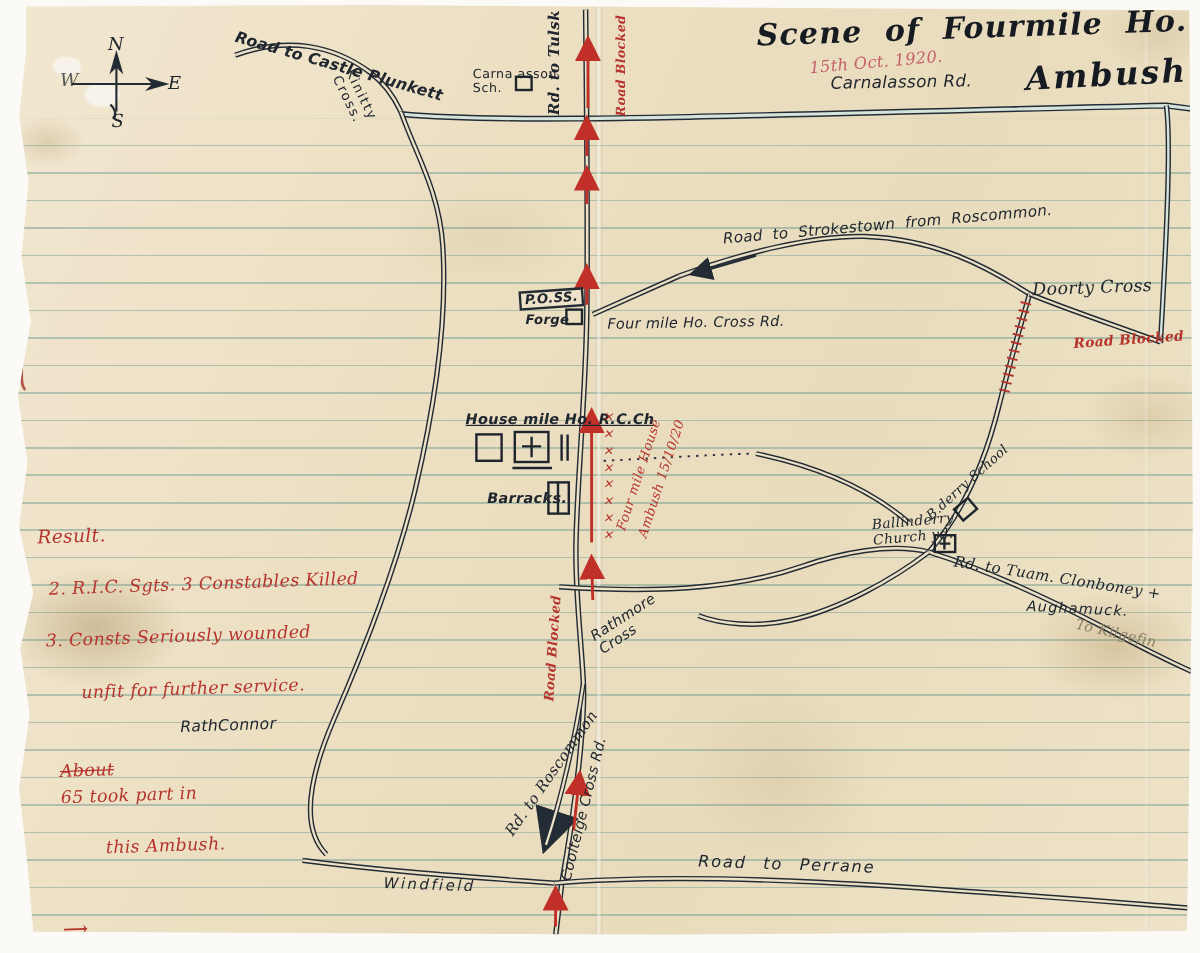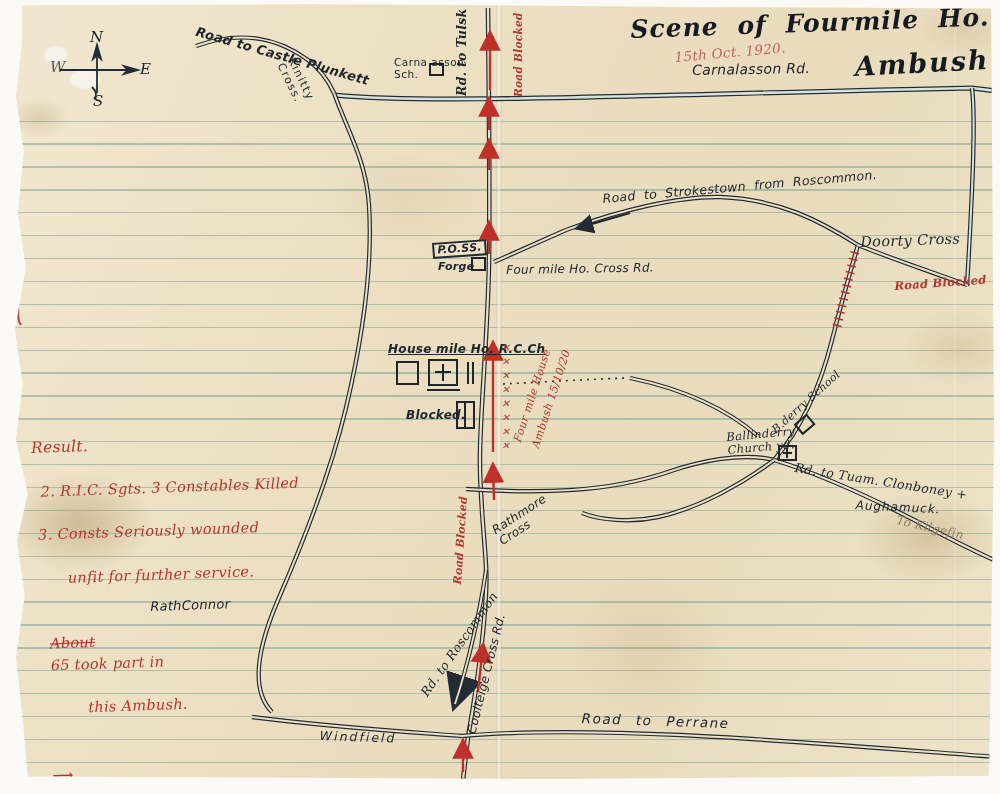--- a/index.html
+++ b/index.html
@@ -172,21 +172,21 @@
 
   <span class="lbl print" style="left:588px;top:189px;font-size:12.5px;transform:rotate(-5deg);word-spacing:4px;font-style:italic;">Road to  Strokestown from Roscommon.</span>
   <span class="lbl" style="left:846px;top:231px;font-size:14.5px;transform:rotate(-2deg);">Doorty Cross</span>
   <span class="lbl red" style="left:880px;top:277px;font-size:11.5px;transform:rotate(-4deg);font-weight:bold;">Road Blocked</span>
 
   <span class="lbl print boxed" style="left:418px;top:240px;font-size:11px;font-weight:bold;transform:rotate(-4deg);font-style:italic;">P.O.SS.</span>
   <span class="lbl print" style="left:424px;top:258px;font-size:11px;font-weight:bold;font-style:italic;text-align:center;">Forge</span>
   <span class="lbl print" style="left:492px;top:261px;font-size:12px;transform:rotate(-1deg);font-style:italic;">Four mile Ho. Cross Rd.</span>
 
   <span class="lbl print underl" style="left:374px;top:340px;font-size:12px;font-weight:bold;font-style:italic;">House mile Ho. R.C.Ch</span>
-  <span class="lbl print" style="left:392px;top:406px;font-size:12px;font-weight:bold;font-style:italic;">Blocked.</span>
+  <span class="lbl print" style="left:392px;top:406px;font-size:12px;font-weight:bold;font-style:italic;">Barracks.</span>
 
   <span class="lbl red vtext" style="left:486px;top:339px;font-size:10px;letter-spacing:3px;">✕✕✕✕✕✕✕✕</span>
   <span class="lbl red" style="left:498px;top:437px;font-size:11px;transform:rotate(-72deg);">Four mile House</span>
   <span class="lbl red" style="left:516px;top:443px;font-size:11px;transform:rotate(-72deg);">Ambush 15/10/20</span>
 
   <span class="lbl" style="left:756px;top:424px;font-size:11px;transform:rotate(-42deg);">B.derry School</span>
   <span class="lbl" style="left:712px;top:428px;font-size:11.5px;transform:rotate(-5deg);">Ballinderry
 Church yd.</span>
   <span class="lbl" style="left:782px;top:458px;font-size:12.5px;transform:rotate(9deg);">Rd. to Tuam. Clonboney +</span>
   <span class="lbl print" style="left:842px;top:496px;font-size:12px;transform:rotate(3deg);font-style:italic;letter-spacing:1px;">Aughamuck.</span>

